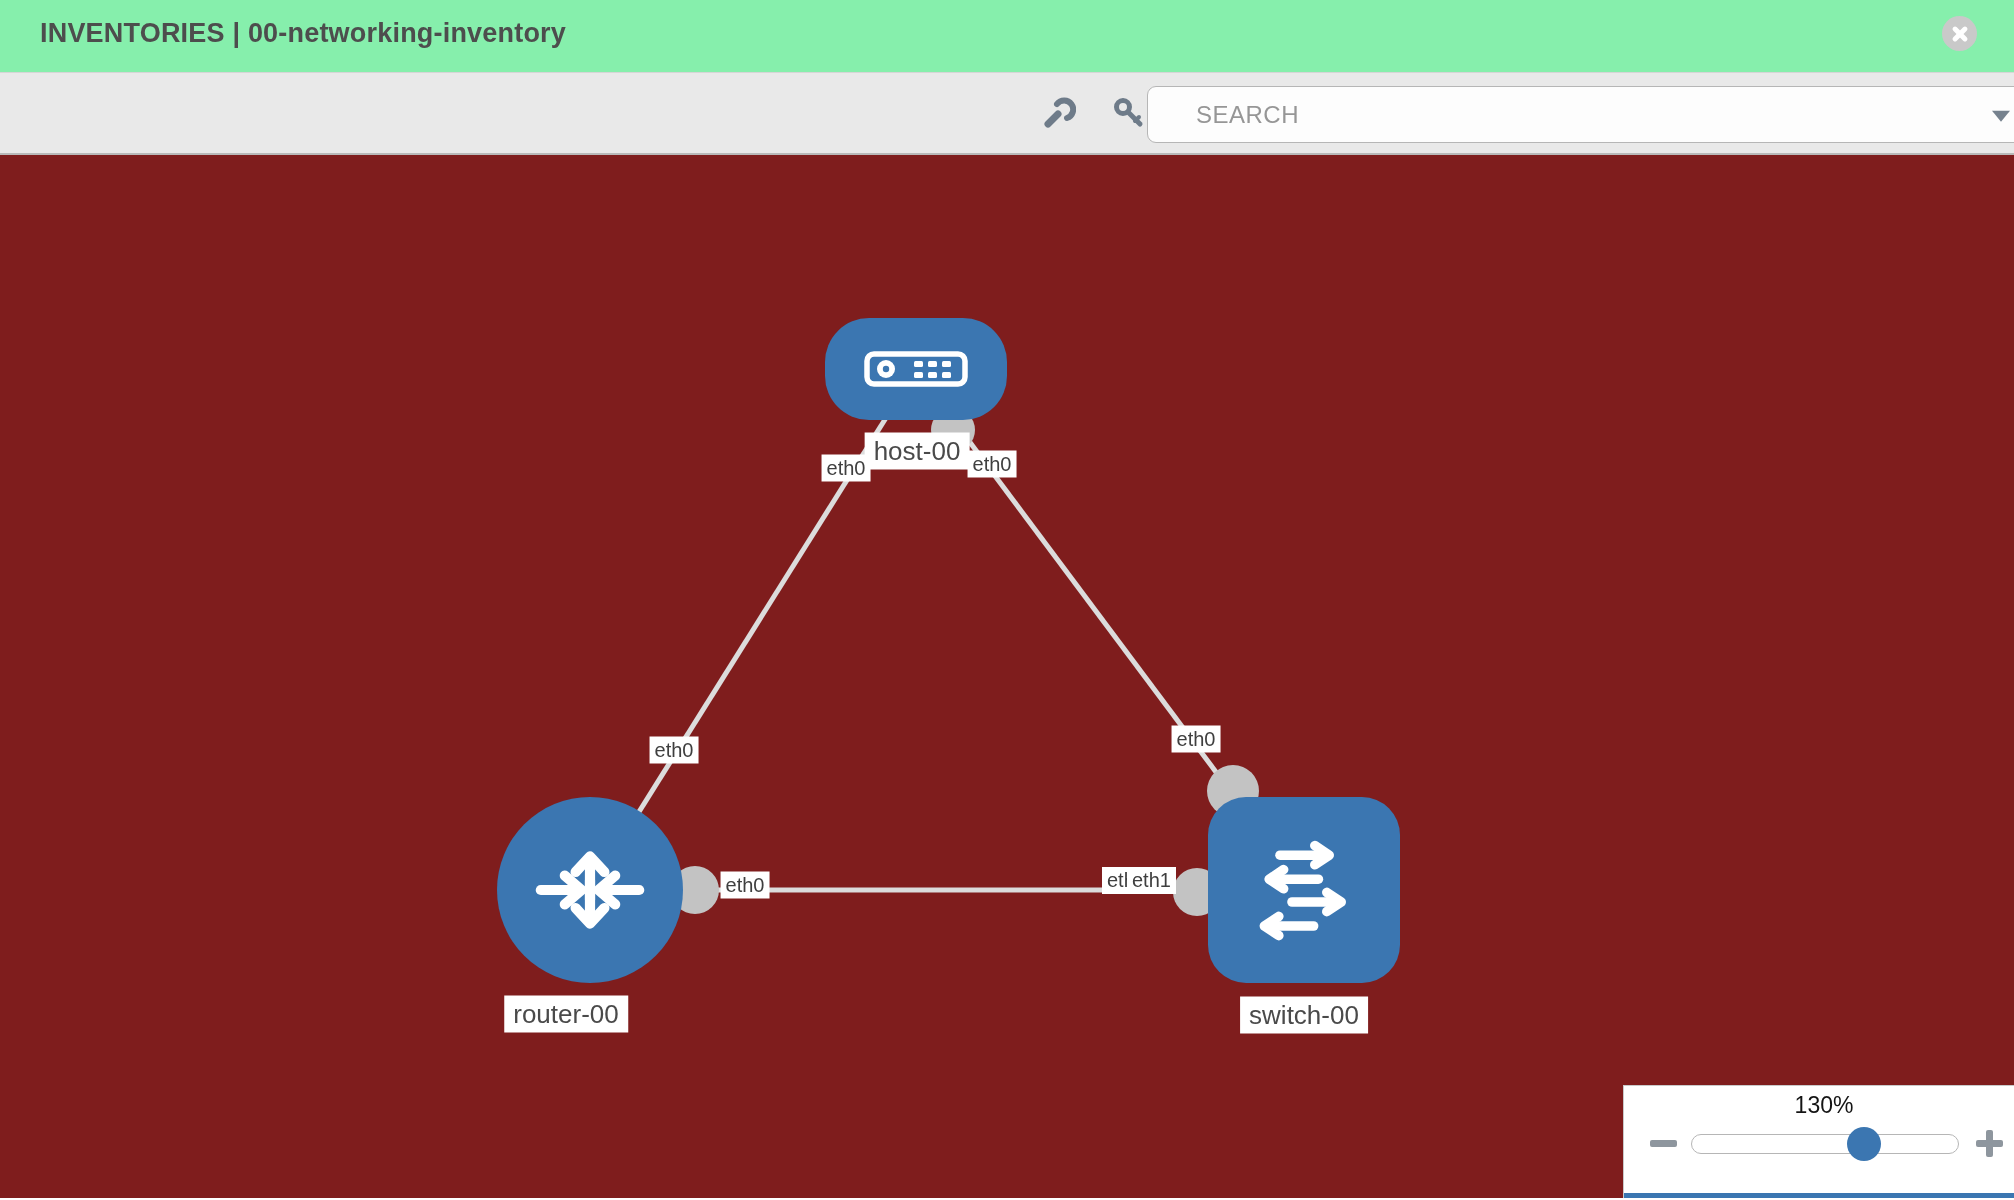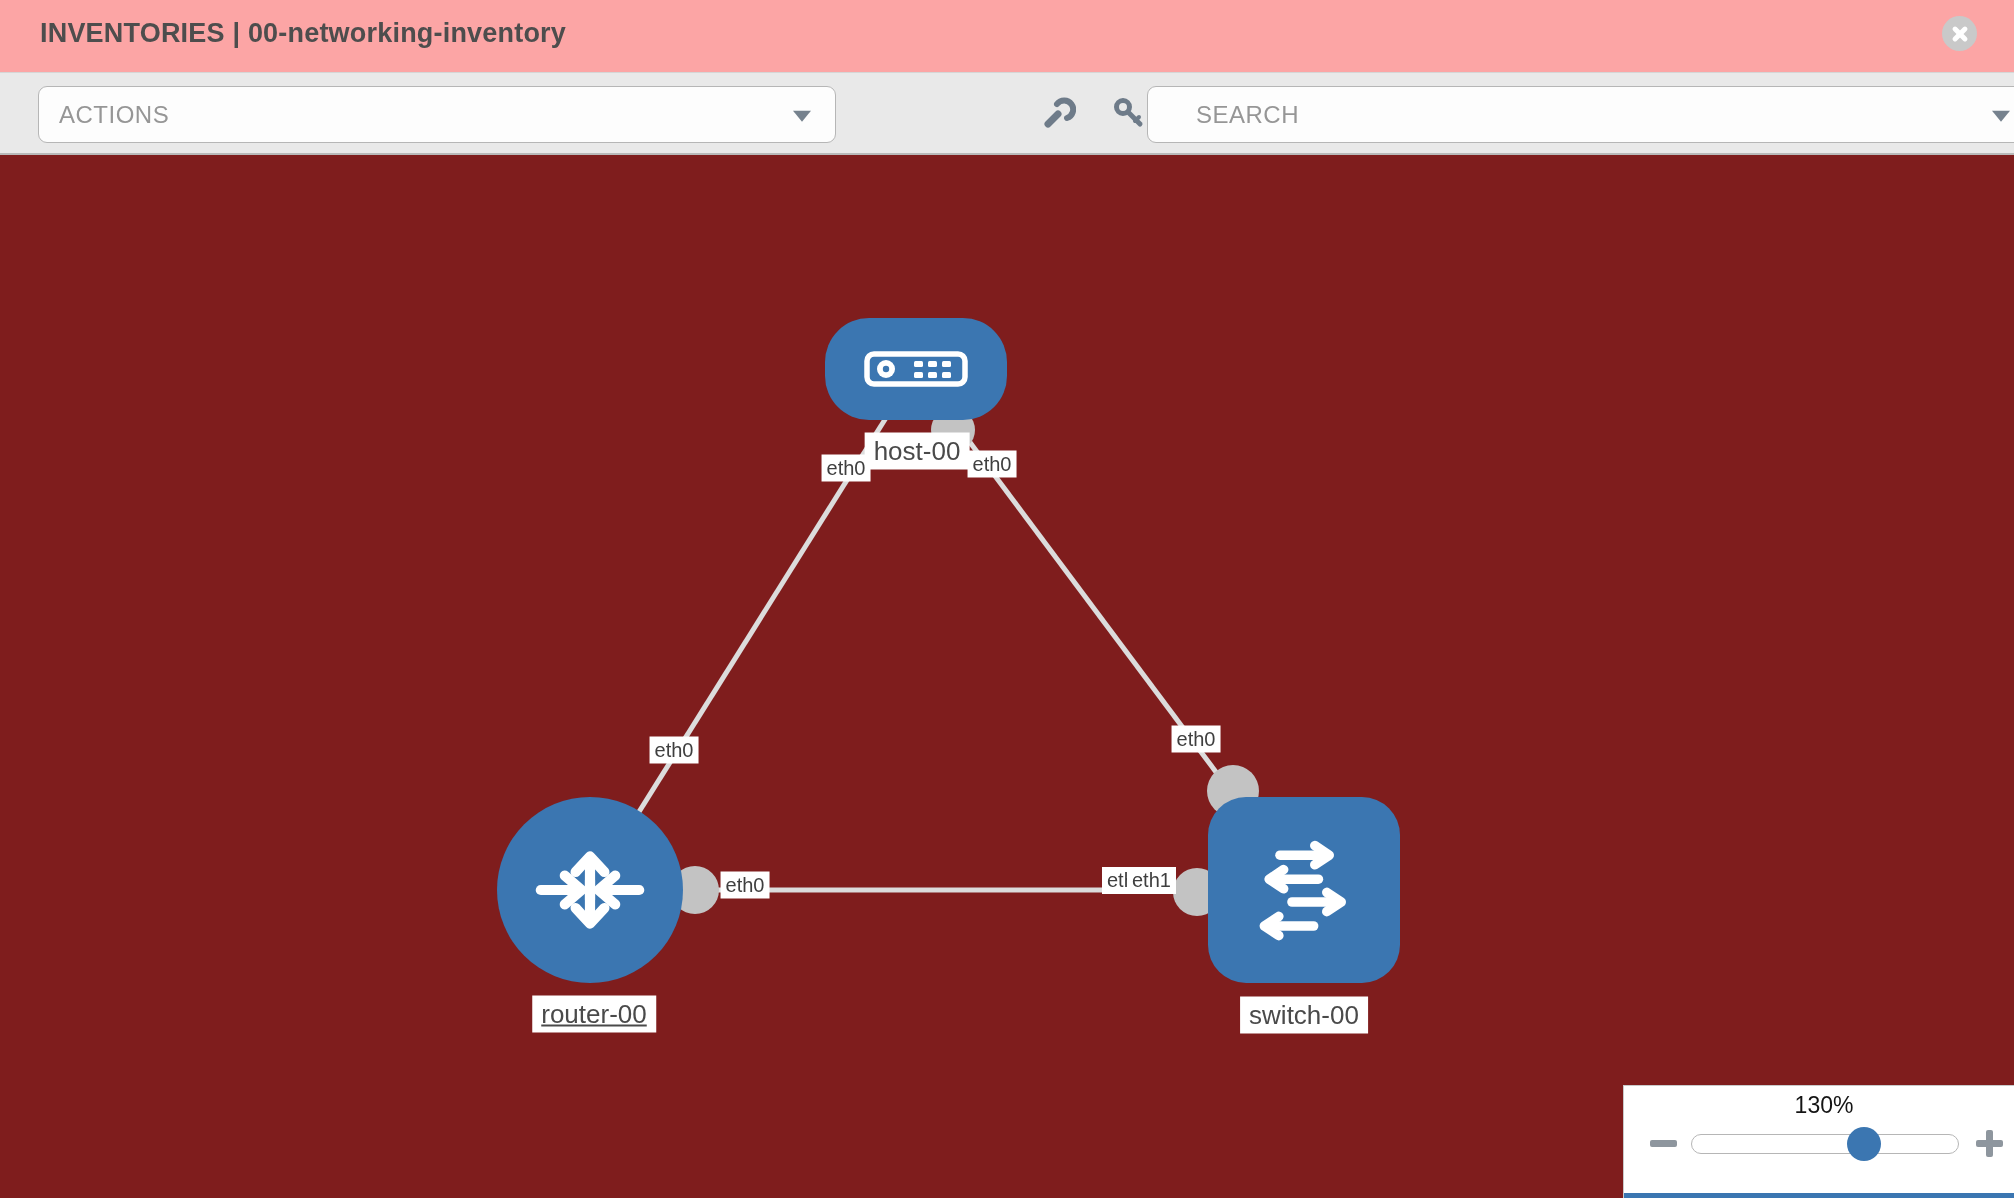--- a/index.html
+++ b/index.html
@@ -1,20 +1,20 @@
 <!DOCTYPE html>
 <html><head>
 <meta charset="utf-8">
 <style>
   * { margin:0; padding:0; box-sizing:border-box; }
   html,body { width:2014px; height:1200px; overflow:hidden; background:#fff;
               font-family:"Liberation Sans", sans-serif; }
 
   
-  .header { position:relative; width:100%; height:72px; background:#fca5a5; }
+  .header { position:relative; width:100%; height:72px; background:#86efac; }
   .header-title { position:absolute; left:40px; top:18px; font-size:27px; font-weight:700;
                   color:#4d4d4d; letter-spacing:0.2px; }
   .close-btn { position:absolute; right:37px; top:16px; width:35px; height:35px;
                border-radius:50%; background:#c9c9c9; cursor:pointer; }
   .close-btn .bar { position:absolute; left:50%; top:50%; width:19px; height:5px;
                     background:#fff; border-radius:2.5px; }
   .close-btn .bar.a { transform:translate(-50%,-50%) rotate(45deg); }
   .close-btn .bar.b { transform:translate(-50%,-50%) rotate(-45deg); }
 
   
@@ -79,24 +79,20 @@
 
 <div class="header">
   <div class="header-title">INVENTORIES | 00-networking-inventory</div>
   <div class="close-btn">
     <div class="bar a"></div>
     <div class="bar b"></div>
   </div>
 </div>
 
 <div class="toolbar">
-  <div class="select-box actions-box">
-    <span class="label">ACTIONS</span>
-    <span class="caret"></span>
-  </div>
 
   <div class="tool-icons">
     <svg class="tool-icon" viewBox="0 0 36 36">
       <g stroke="#6e7b89" fill="none" stroke-linecap="round">
         <line x1="8" y1="29" x2="18" y2="19" stroke-width="7"></line>
         <path d="M17 9 a 9 9 0 1 1 10 14" stroke-width="6"></path>
       </g>
     </svg>
     <svg class="tool-icon" viewBox="0 0 36 36">
       <g stroke="#6e7b89" fill="none" stroke-linecap="round">
@@ -166,21 +162,21 @@
           <path d="M33 33 L21 41 L33 49"></path>
         <path d="M40 60 L76 60"></path>
           <path d="M69 52 L81 60 L69 68"></path>
         <path d="M58 80 L22 80"></path>
           <path d="M29 72 L17 80 L29 88"></path>
       </g>
     </svg>
   </div>
 
   <div class="node-label" style="left:917px; top:296px;">host-00</div>
-  <div class="node-label" style="left:594px; top:859px;text-decoration:underline;">router-00</div>
+  <div class="node-label" style="left:566px; top:859px;">router-00</div>
   <div class="node-label" style="left:1304px; top:860px;text-align:right;">switch-00</div>
 
   <div class="iface-label" style="left:846px; top:313px;">eth0</div>
   <div class="iface-label" style="left:992px; top:309px;">eth0</div>
   <div class="iface-label" style="left:674px; top:595px;">eth0</div>
   <div class="iface-label" style="left:1196px; top:584px;">eth0</div>
   <div class="iface-label" style="left:745px; top:730px;">eth0</div>
   <div class="iface-overlap">
     <span class="under">eth0</span>
     <span class="over">eth1</span>

